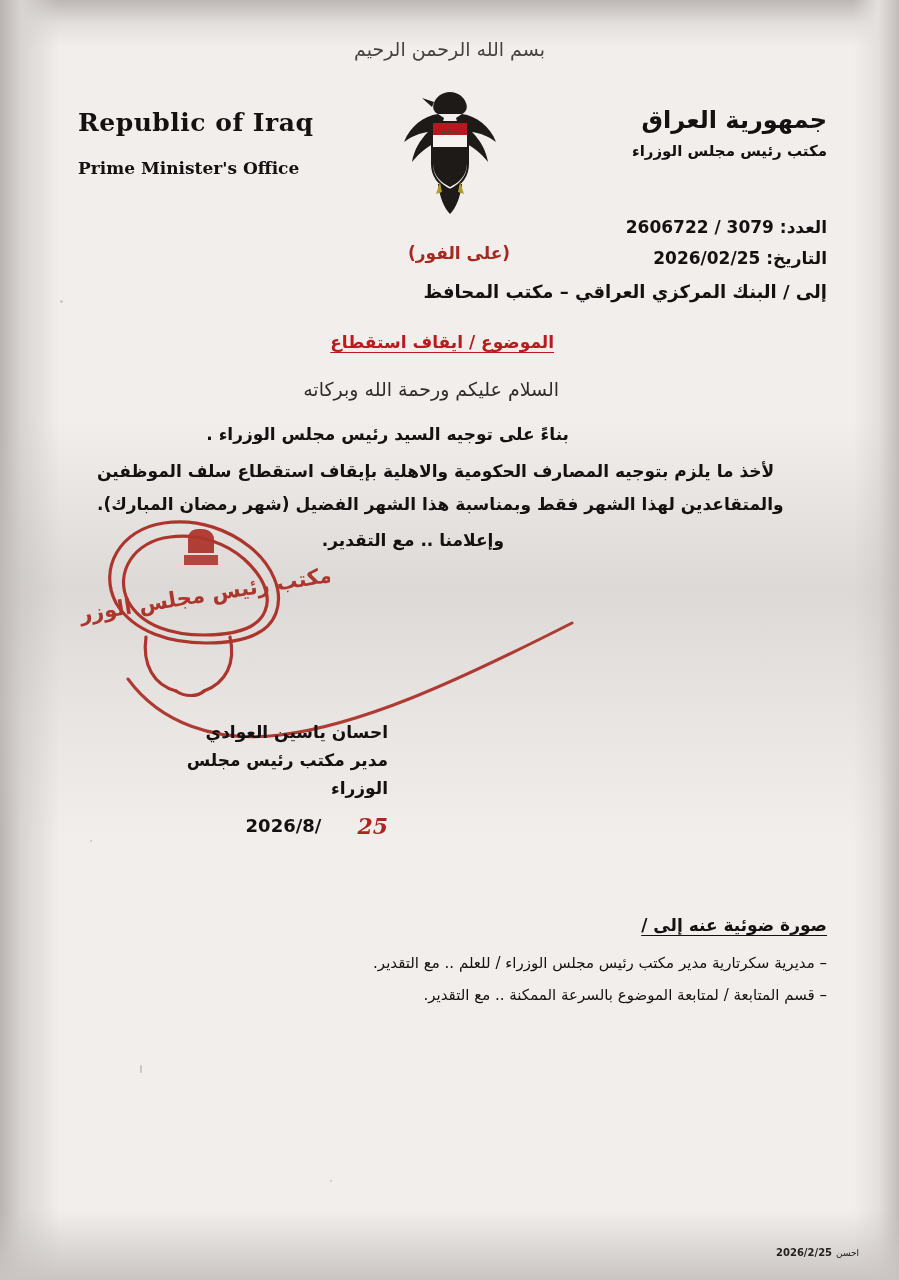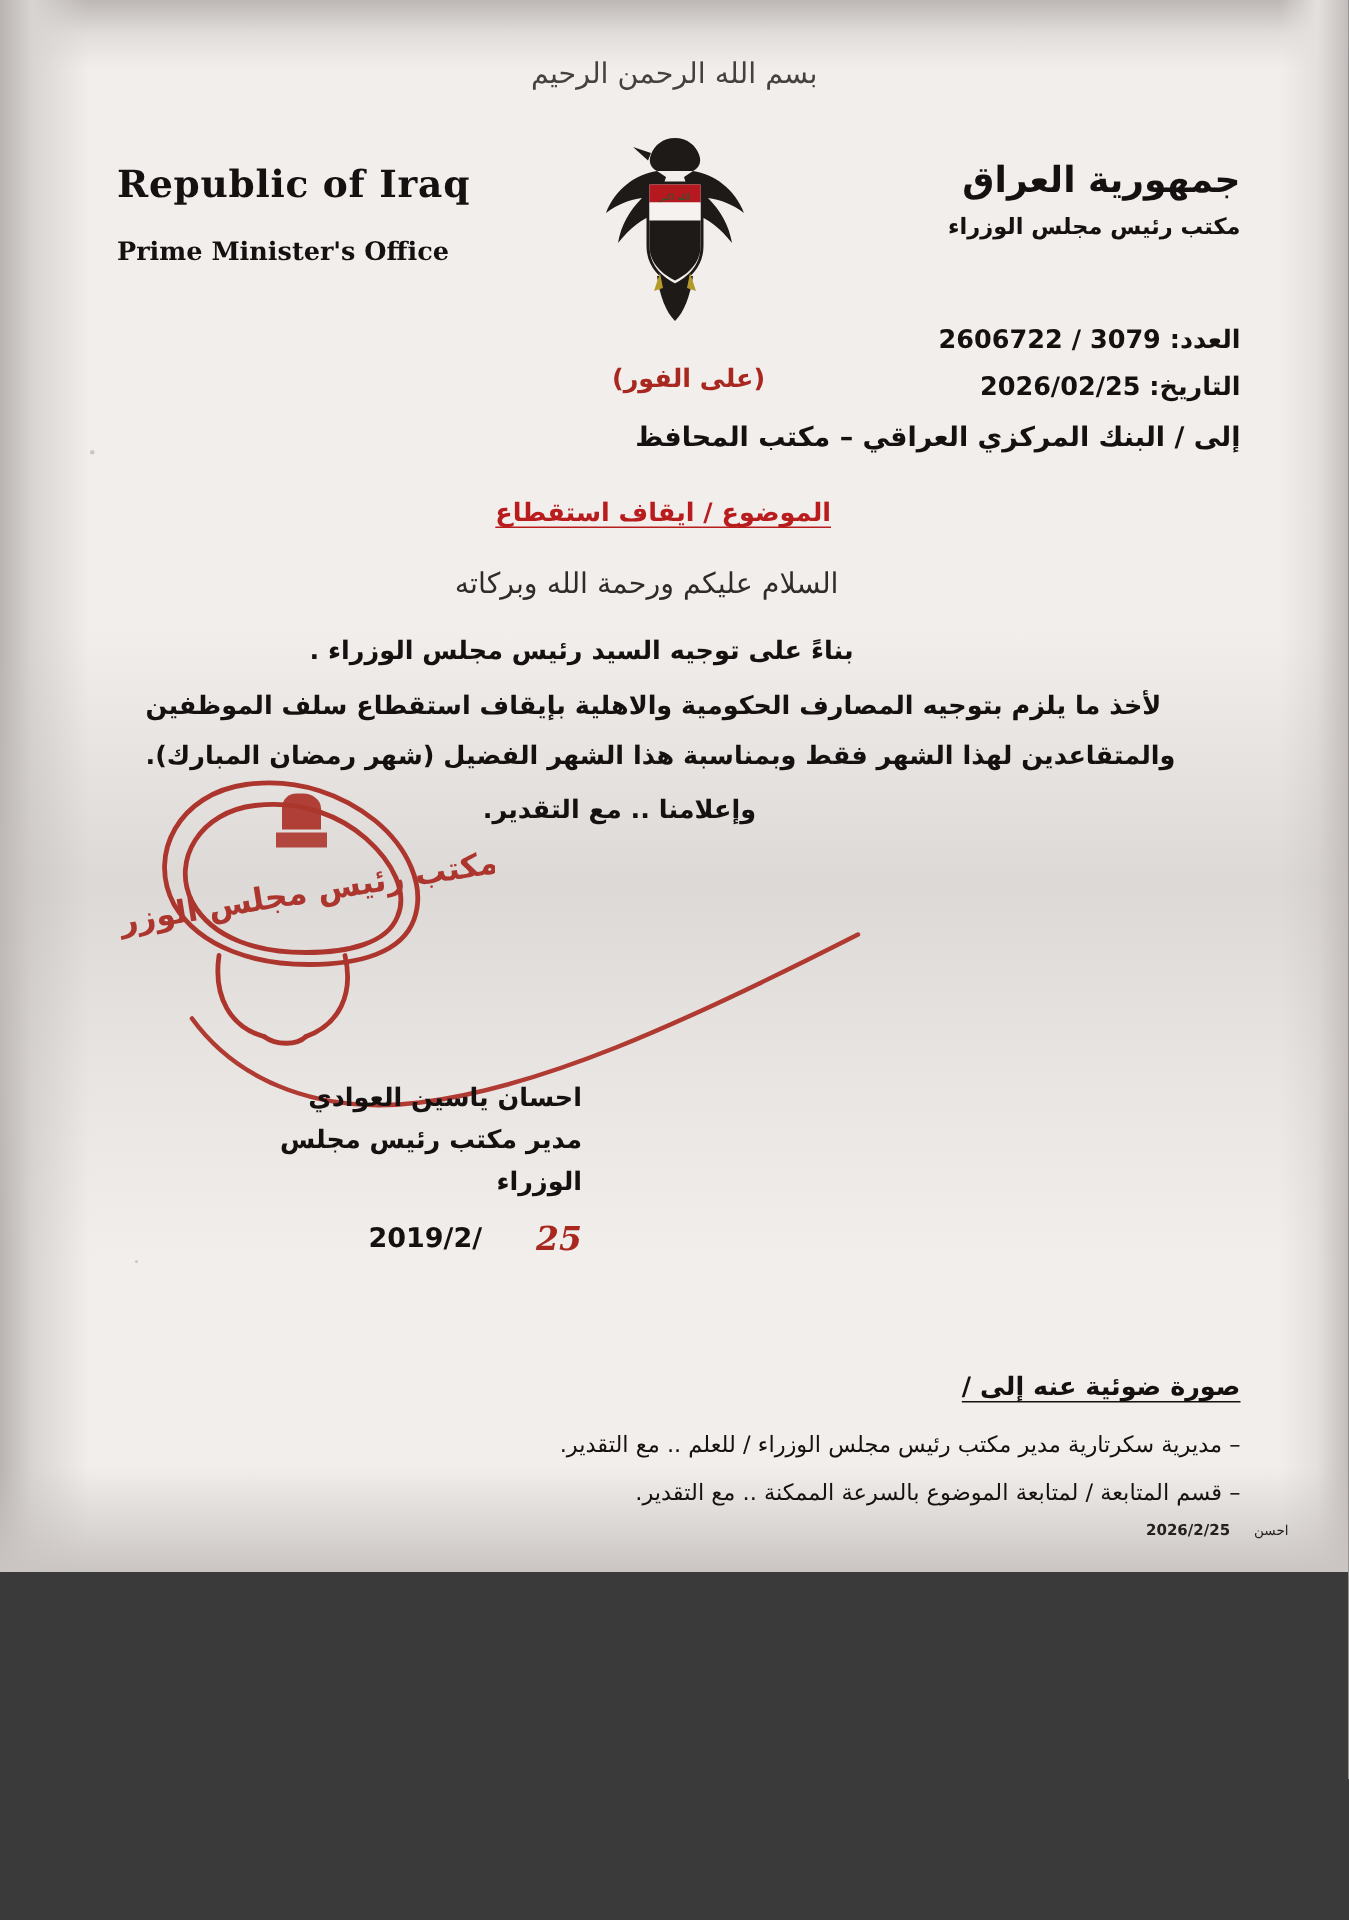--- a/index.html
+++ b/index.html
@@ -4,21 +4,21 @@
 <title>Official Letter</title>
 <style>
   html, body {
     margin: 0;
     padding: 0;
     background: #3a3a3a;
   }
   .page {
     position: relative;
     width: 899px;
-    height: 1048px;
+    height: 1280px;
     overflow: hidden;
     background: #f1eeec;
     font-family: "DejaVu Sans", sans-serif;
     color: #15120f;
   }
   
   .paper-shade-left {
     position: absolute;
     top: 0; left: 0;
     width: 60px; height: 100%;
@@ -255,21 +255,21 @@
     right: 40px;
     direction: rtl;
     font-size: 10px;
     font-weight: bold;
     color: #242020;
     letter-spacing: .5px;
   }
   .footer-note .sm {
     font-size: 9px;
     font-weight: normal;
-    margin-left: 16px;
+    margin-left: 4px;
   }
   .speck {
     position: absolute;
     background: #a49e9a;
     opacity: .5;
     border-radius: 50%;
   }
 </style>
 </head>
 <body>
@@ -364,21 +364,21 @@
   </svg>
 
   <svg class="signature-swoosh" viewBox="0 0 480 140">
     <path d="M8 64 C40 108 96 128 160 120 C240 110 330 70 452 8" fill="none" stroke="#a8281f" stroke-width="3" stroke-linecap="round" opacity=".9"></path>
   </svg>
 
   <div class="signer">
     <div>احسان ياسين العوادي</div>
     <div>مدير مكتب رئيس مجلس الوزراء</div>
     <div class="date-row">
-      <span>2019/2/</span><span class="handwritten-day">25</span>
+      <span>2026/8/</span><span class="handwritten-day">25</span>
     </div>
   </div>
 
   <div class="cc-title">صورة ضوئية عنه إلى /</div>
   <div class="cc-list">
     <div>– مديرية سكرتارية مدير مكتب رئيس مجلس الوزراء / للعلم .. مع التقدير.</div>
     <div>– قسم المتابعة / لمتابعة الموضوع بالسرعة الممكنة .. مع التقدير.</div>
   </div>
 
   <div class="footer-note">

